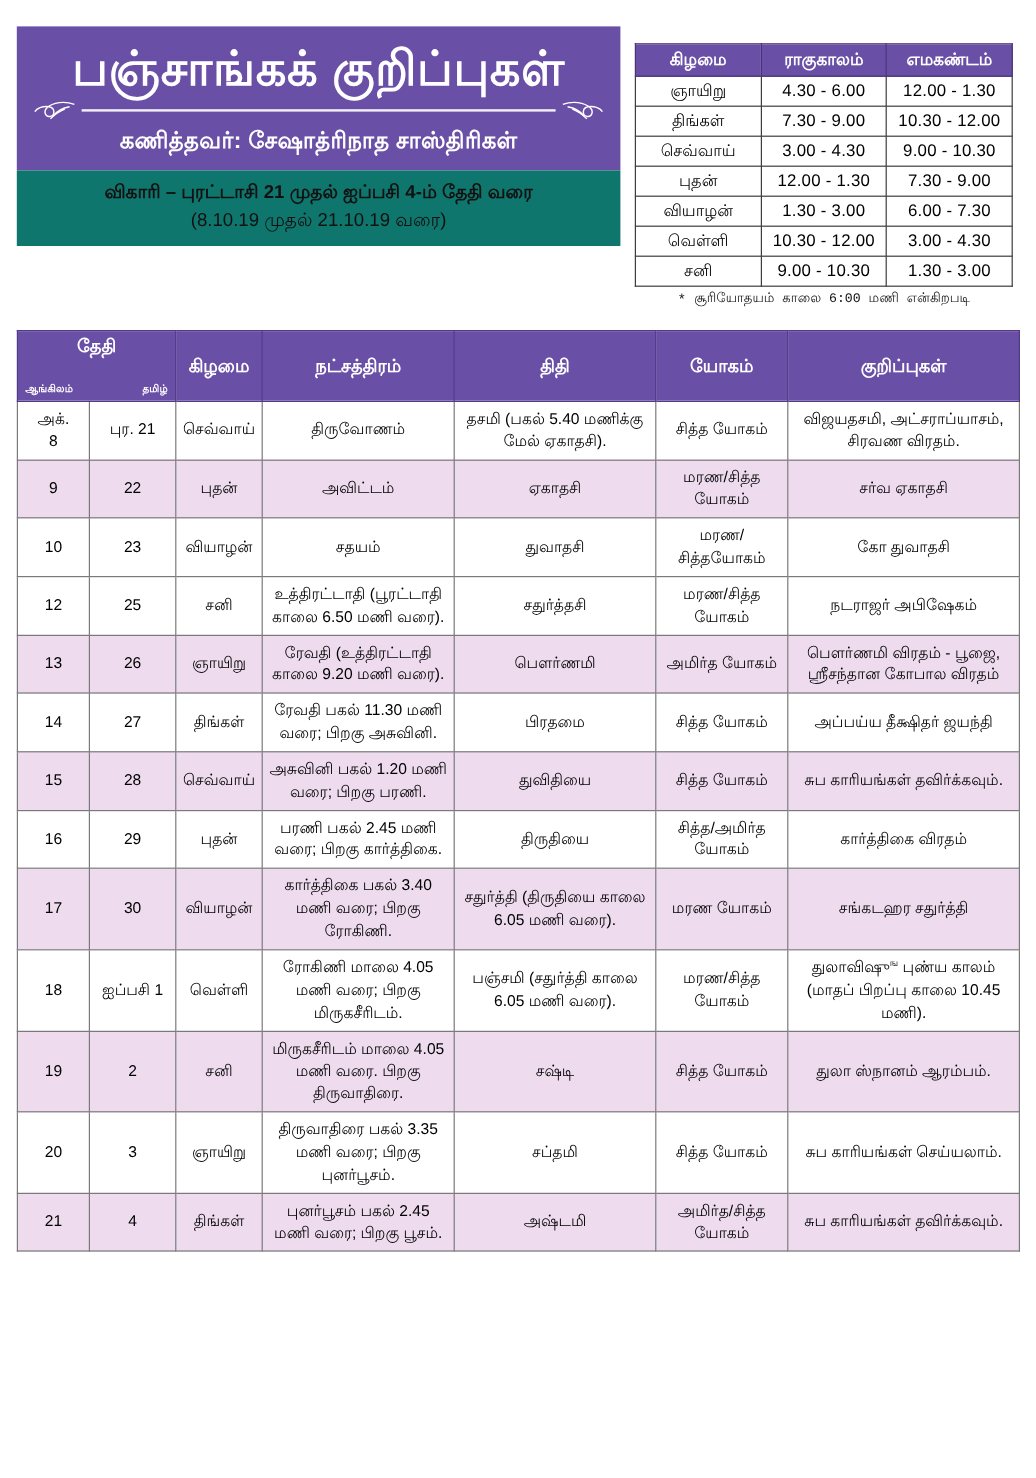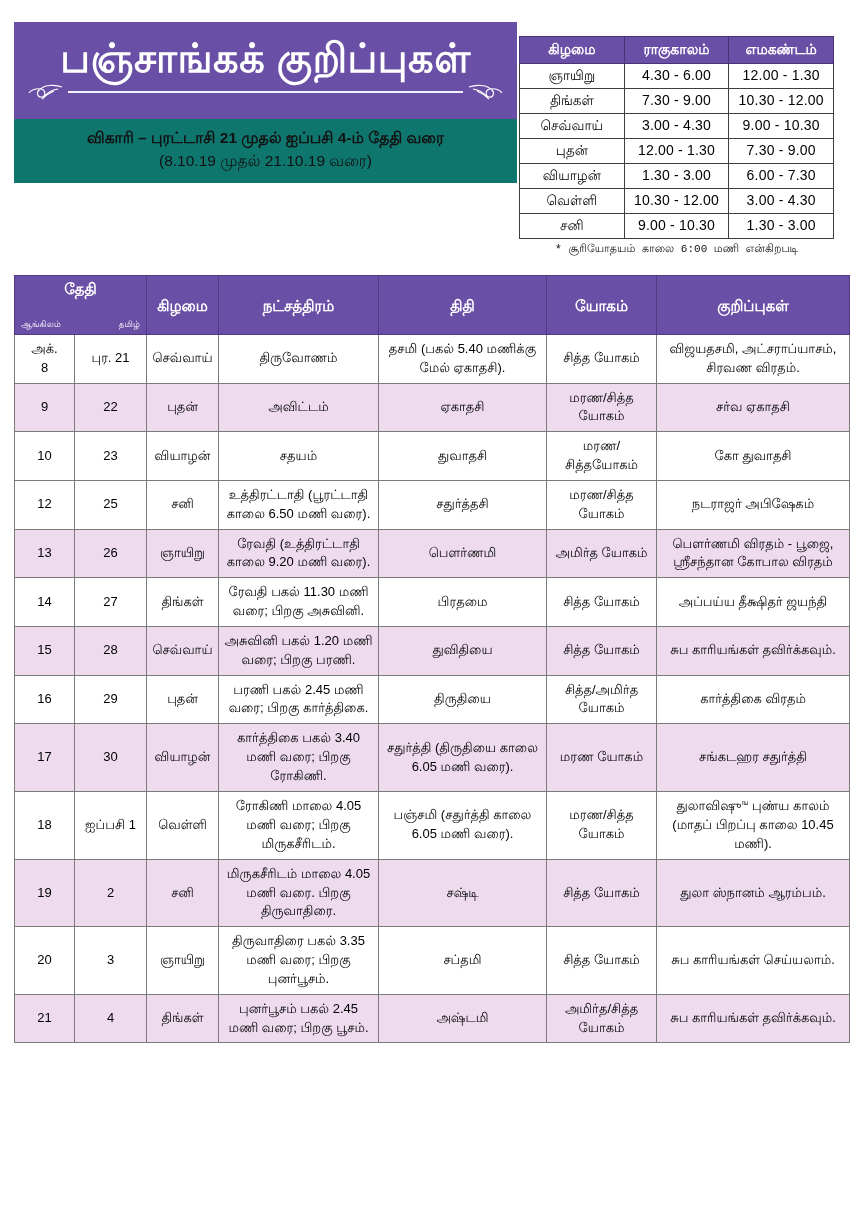--- a/index.html
+++ b/index.html
@@ -21,20 +21,21 @@
     width: 863px;
     height: 1232px;
     padding: 0;
   }
 
   
   .top-area {
     display: flex;
     align-items: flex-start;
     padding: 22px 14px 0 14px;
+    gap: 10px;
   }
 
   
   .banner {
     width: 503px;
     flex: 0 0 503px;
   }
   .banner-purple {
     background: #6a4fa6;
     padding: 14px 10px 12px 10px;
@@ -166,21 +167,21 @@
     gap: 16px;
   }
   .th-date-main { font-size: 15px; font-weight: bold; line-height: 1.1; }
   .th-sub-row {
     display: flex;
     justify-content: space-between;
     width: 100%;
     margin-top: 4px;
     padding: 0 3px;
   }
-  .th-sub { font-size: 8.5px; font-weight: normal; letter-spacing: .2px; }
+  .th-sub { font-size: 8.5px; font-weight: bold; letter-spacing: .2px; }
 
   
   col.c-eng  { width: 60px; }
   col.c-tam  { width: 72px; }
   col.c-day  { width: 72px; }
   col.c-nak  { width: 160px; }
   col.c-thi  { width: 168px; }
   col.c-yog  { width: 110px; }
   col.c-note { width: 193px; }
 
@@ -218,20 +219,21 @@
             <svg width="36" height="18" viewBox="0 0 36 18" aria-hidden="true">
               <g fill="none" stroke="#ffffff" stroke-width="1.2" transform="translate(36,0) scale(-1,1)">
                 <path d="M34 4 C26 1, 16 2, 11 7 C8 10, 10 15, 14 14 C18 13, 18 7, 13 6 C8 5, 3 7, 1 10"></path>
                 <path d="M30 6 C24 7, 19 10, 16 14"></path>
                 <path d="M26 8 C21 10, 17 13, 14 16"></path>
               </g>
             </svg>
           </span>
         </div>
 
+        <div class="banner-author">கணித்தவர்: சேஷாத்ரிநாத சாஸ்திரிகள்</div>
       </div>
 
       <div class="banner-lav">
         <div class="banner-range1">விகாரி – புரட்டாசி 21 முதல் ஐப்பசி 4-ம் தேதி வரை</div>
         <div class="banner-range2">(8.10.19 முதல் 21.10.19 வரை)</div>
       </div>
     </div>
 
     <div class="rahu-wrap">
       <table class="rahu">

